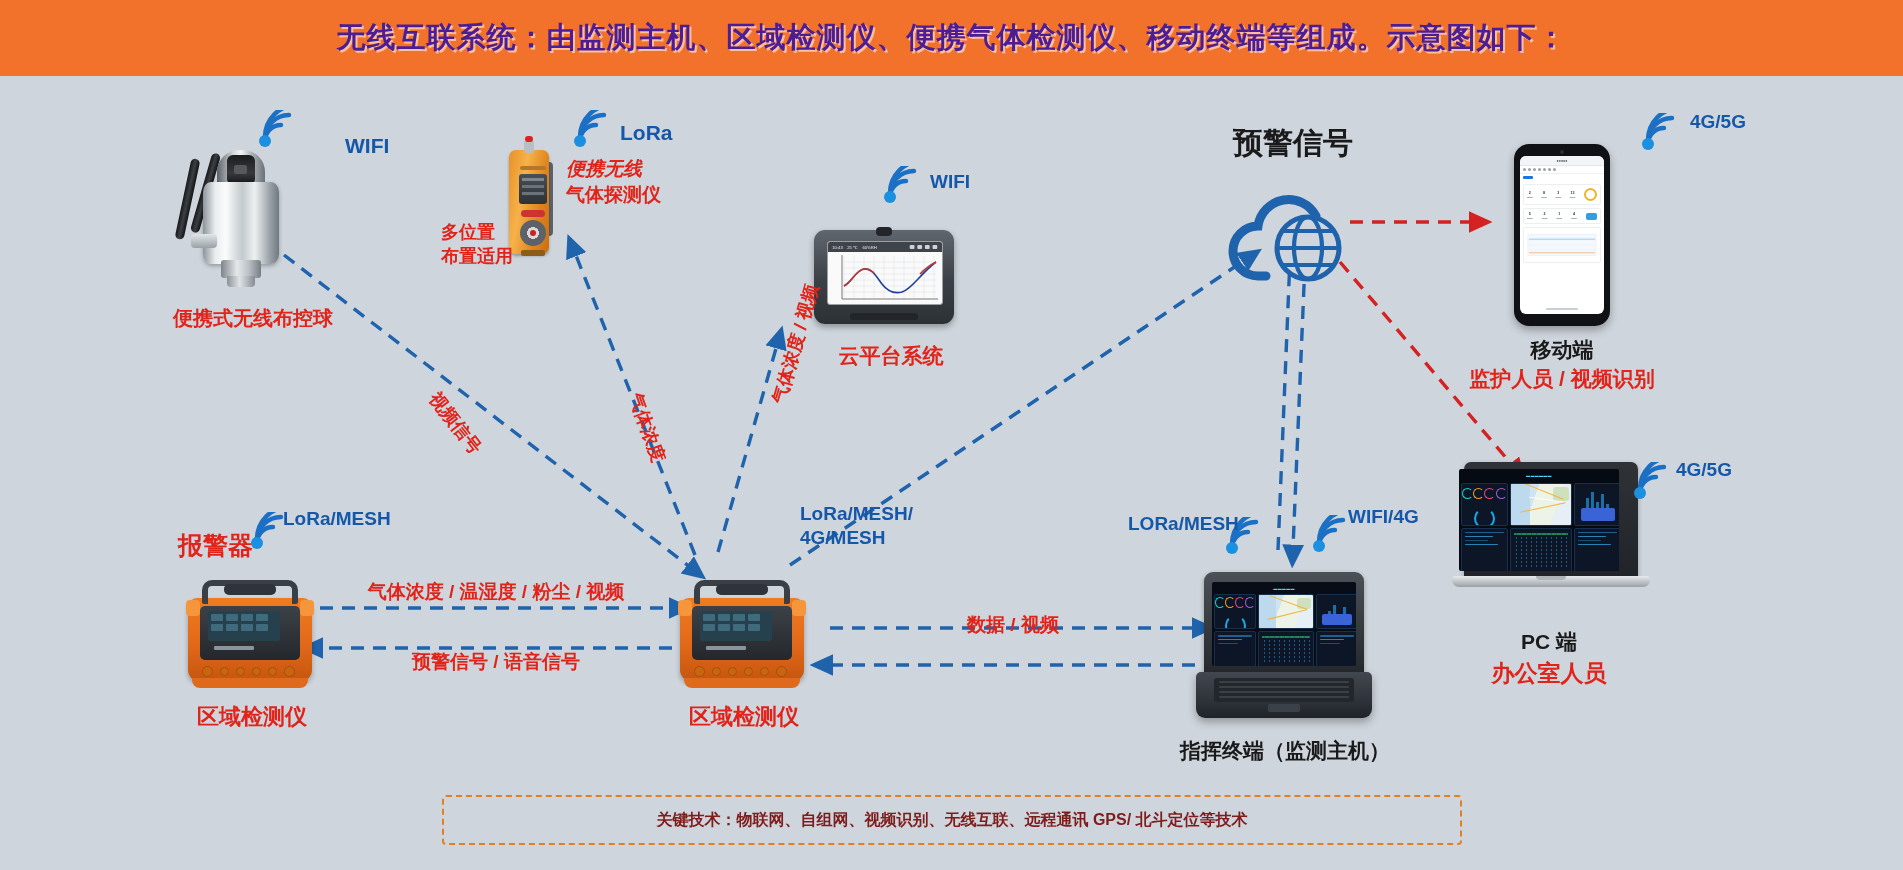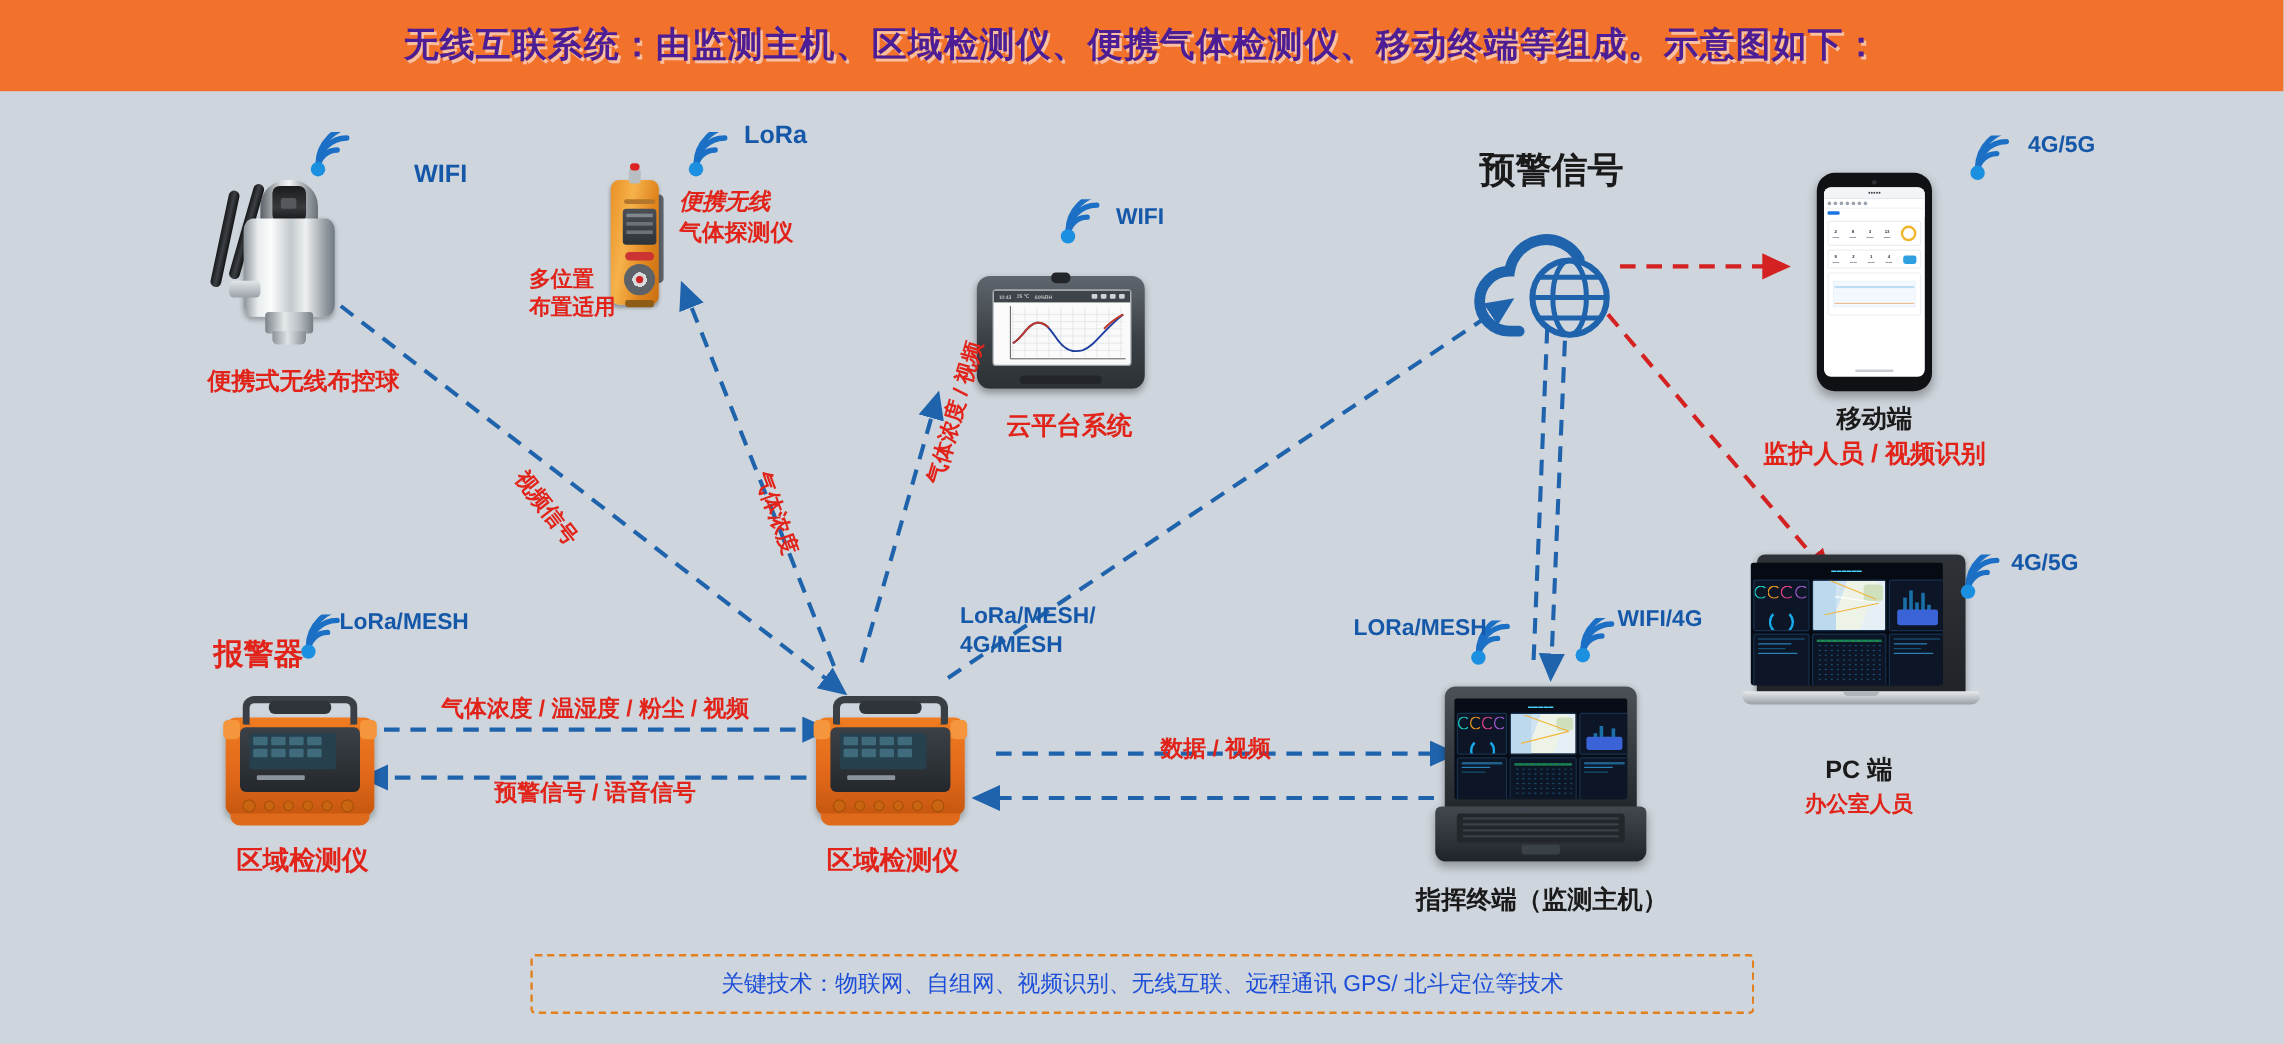--- a/index.html
+++ b/index.html
@@ -179,21 +179,21 @@
   .ad-leds u{width:9px;height:9px;border-radius:50%;background:#c96511;display:block;border:1px solid #a8500a;}
   .ad-leds u.sm{width:7px;height:7px;}
   .ad-feet{position:absolute;left:6px;top:98px;width:116px;height:10px;border-radius:0 0 8px 8px;background:#e06a1b;}
 
   
   .keybox{
     position:absolute;left:442px;top:795px;width:1020px;height:50px;
     border:2px dashed #e2801f;border-radius:4px;
     display:flex;align-items:center;justify-content:center;box-sizing:border-box;
   }
-  .keybox-text{font-size:19px;font-weight:normal;color:#1d4ed8;white-space:nowrap;}
+  .keybox-text{font-size:16px;font-weight:bold;color:#7f1d1d;white-space:nowrap;}
 </style>
 </head>
 <body>
 
 <div id="stage">
 
   <div class="banner">
     <div class="banner-text">无线互联系统：由监测主机、区域检测仪、便携气体检测仪、移动终端等组成。示意图如下：</div>
   </div>
 
@@ -273,21 +273,21 @@
   <div class="wifi" style="left:570px;top:110px;">
     <svg viewBox="0 0 46 40">
         <g fill="none" stroke="#1b6fc4" stroke-width="4.4" stroke-linecap="round">
       <path d="M10,31 A16,16 0 0 1 26,15"></path>
           <path d="M10,23 A24,24 0 0 1 34,-1" transform="translate(0,6)"></path>
       <path d="M10,15 A32,32 0 0 1 42,-17" transform="translate(0,12)"></path>
         </g>
       <circle cx="10" cy="31" r="6" fill="#1b8fe0"></circle>
       </svg>
   </div>
-  <div class="lbl blue" style="left:620px;top:100px;font-size:21px;">LoRa</div>
+  <div class="lbl blue" style="left:620px;top:120px;font-size:21px;">LoRa</div>
   <div class="lbl red" style="left:566px;top:157px;font-size:19px;font-style:italic;">便携无线</div>
   <div class="lbl red" style="left:566px;top:183px;font-size:19px;">气体探测仪</div>
   <div class="lbl red" style="left:441px;top:221px;font-size:18px;">多位置</div>
   <div class="lbl red" style="left:441px;top:245px;font-size:18px;">布置适用</div>
 
   <div class="tablet" style="left:814px;top:230px;">
     <div class="tb-frame"></div>
     <div class="tb-bump" style="left:62px;top:-3px;"></div>
     <div class="tb-screen">
       <div class="tb-bar">
@@ -496,21 +496,21 @@
         <g fill="none" stroke="#1b6fc4" stroke-width="4.4" stroke-linecap="round">
       <path d="M10,31 A16,16 0 0 1 26,15"></path>
           <path d="M10,23 A24,24 0 0 1 34,-1" transform="translate(0,6)"></path>
       <path d="M10,15 A32,32 0 0 1 42,-17" transform="translate(0,12)"></path>
         </g>
       <circle cx="10" cy="31" r="6" fill="#1b8fe0"></circle>
       </svg>
   </div>
   <div class="lbl blue" style="left:1676px;top:458px;font-size:19px;">4G/5G</div>
   <div class="lbl black center" style="left:1549px;top:629px;font-size:21px;">PC 端</div>
-  <div class="lbl red center" style="left:1549px;top:659px;font-size:18px;">办公室人员</div>
+  <div class="lbl red center" style="left:1549px;top:659px;font-size:23px;">办公室人员</div>
 
   <div class="rlap" style="left:1196px;top:572px;">
     <div class="rl-lid"></div>
     <div class="rl-scr">
       <div class="dash">
         <div class="dash-h">▬▬▬▬▬</div>
         <div class="dash-m">
           <div class="pan">
             <div class="gauges">
                 <span class="gau"></span>

